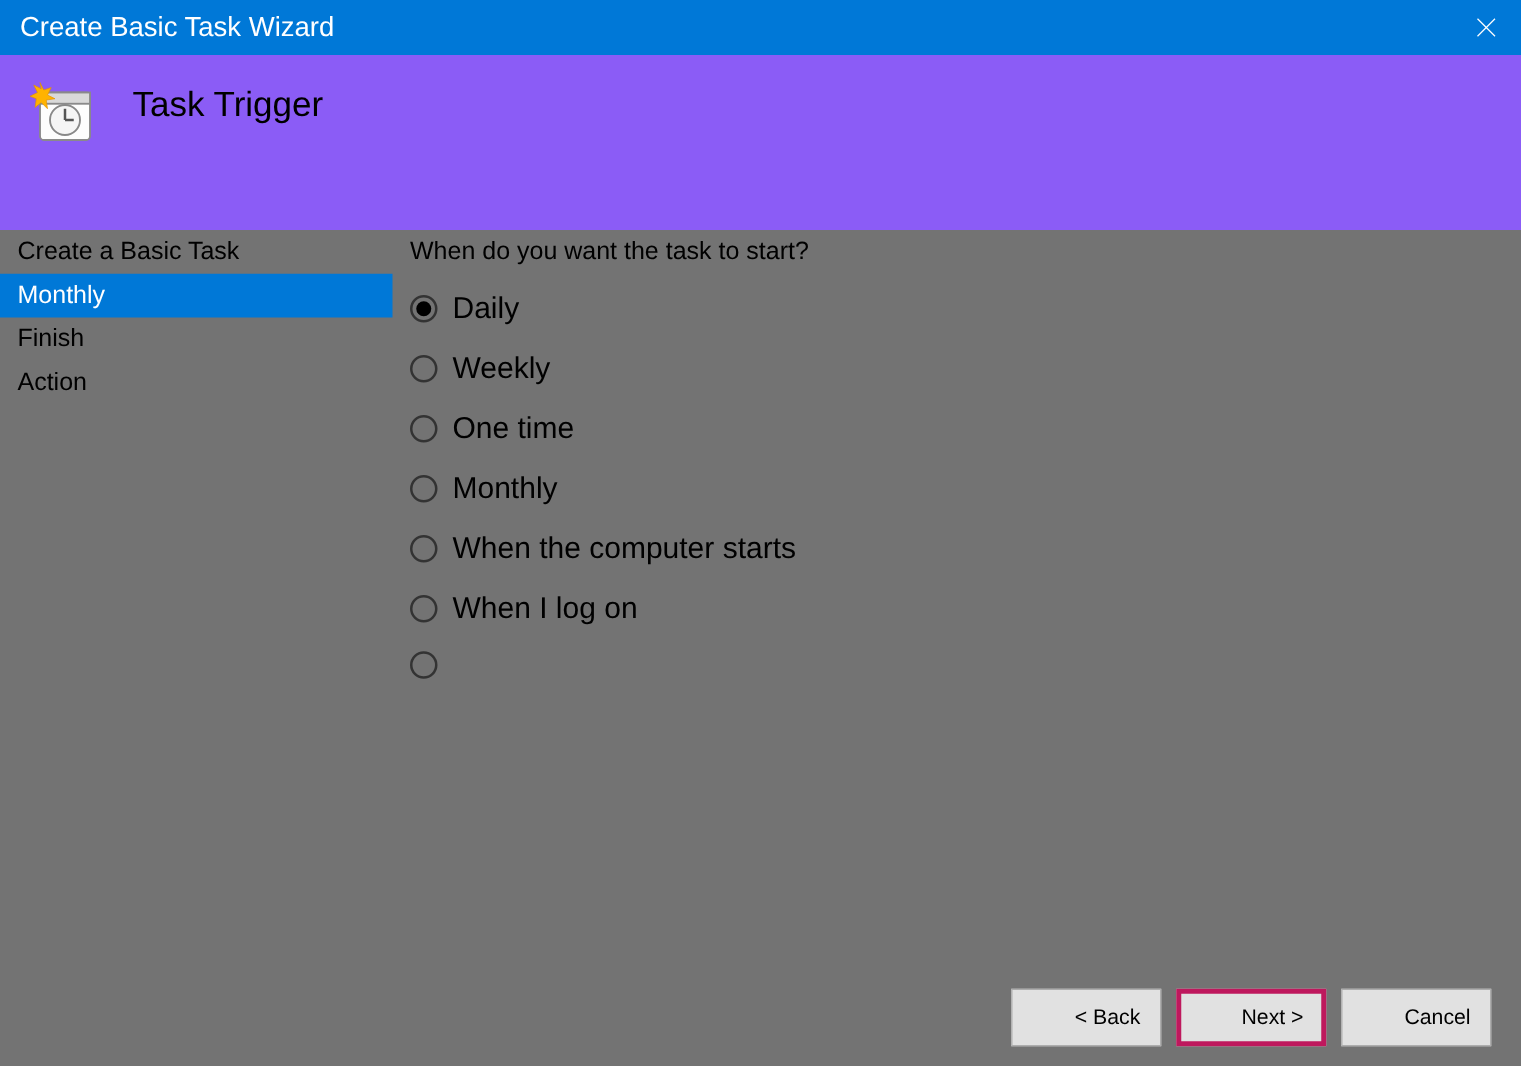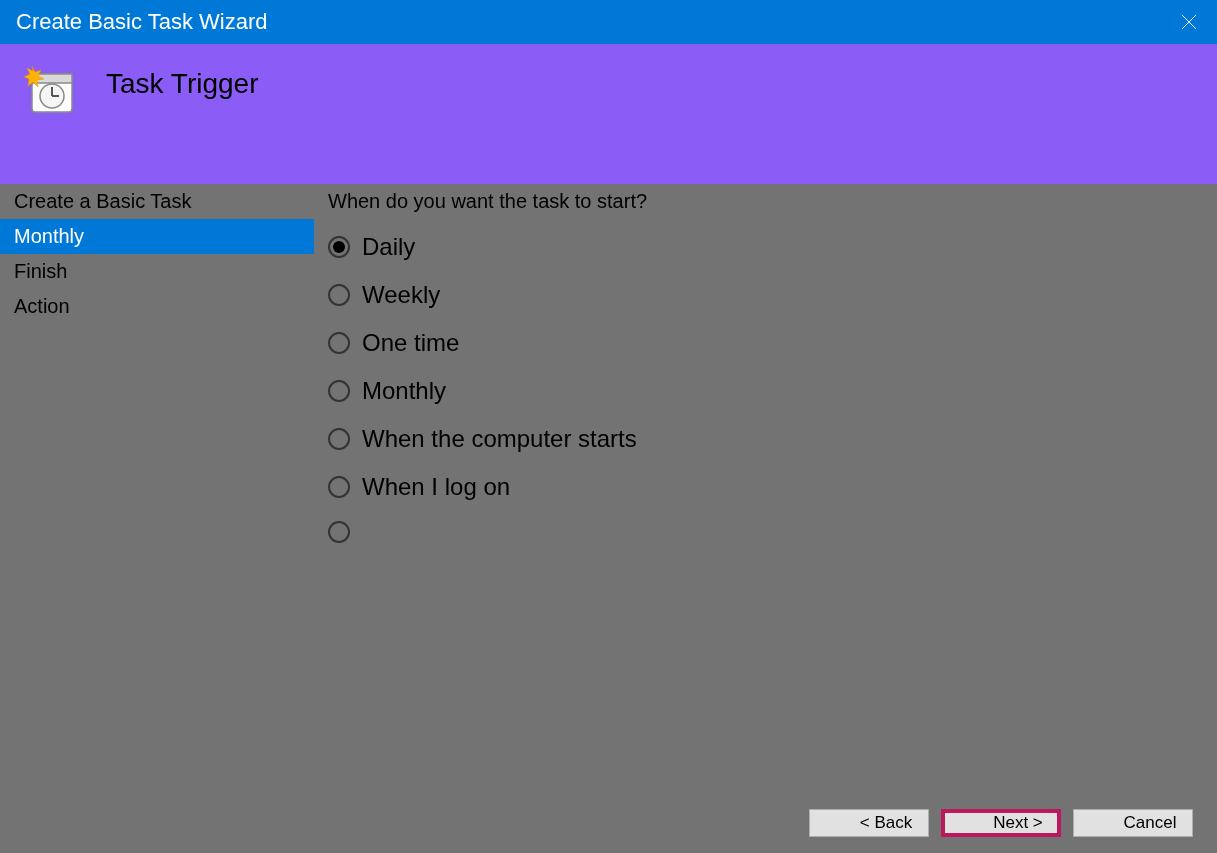--- a/index.html
+++ b/index.html
@@ -119,21 +119,21 @@
     }
     .footer {
       position: absolute;
       bottom: 16px;
       right: 24px;
       display: flex;
       gap: 12px;
     }
     .btn {
       min-width: 120px;
-      height: 28px;
+      height: 46px;
       background: #e1e1e1;
       border: 1px solid #adadad;
       font-size: 17px;
       font-family: inherit;
       cursor: pointer;
       display: flex;
       align-items: center;
       justify-content: center;
       padding-left: 34px;
     }

